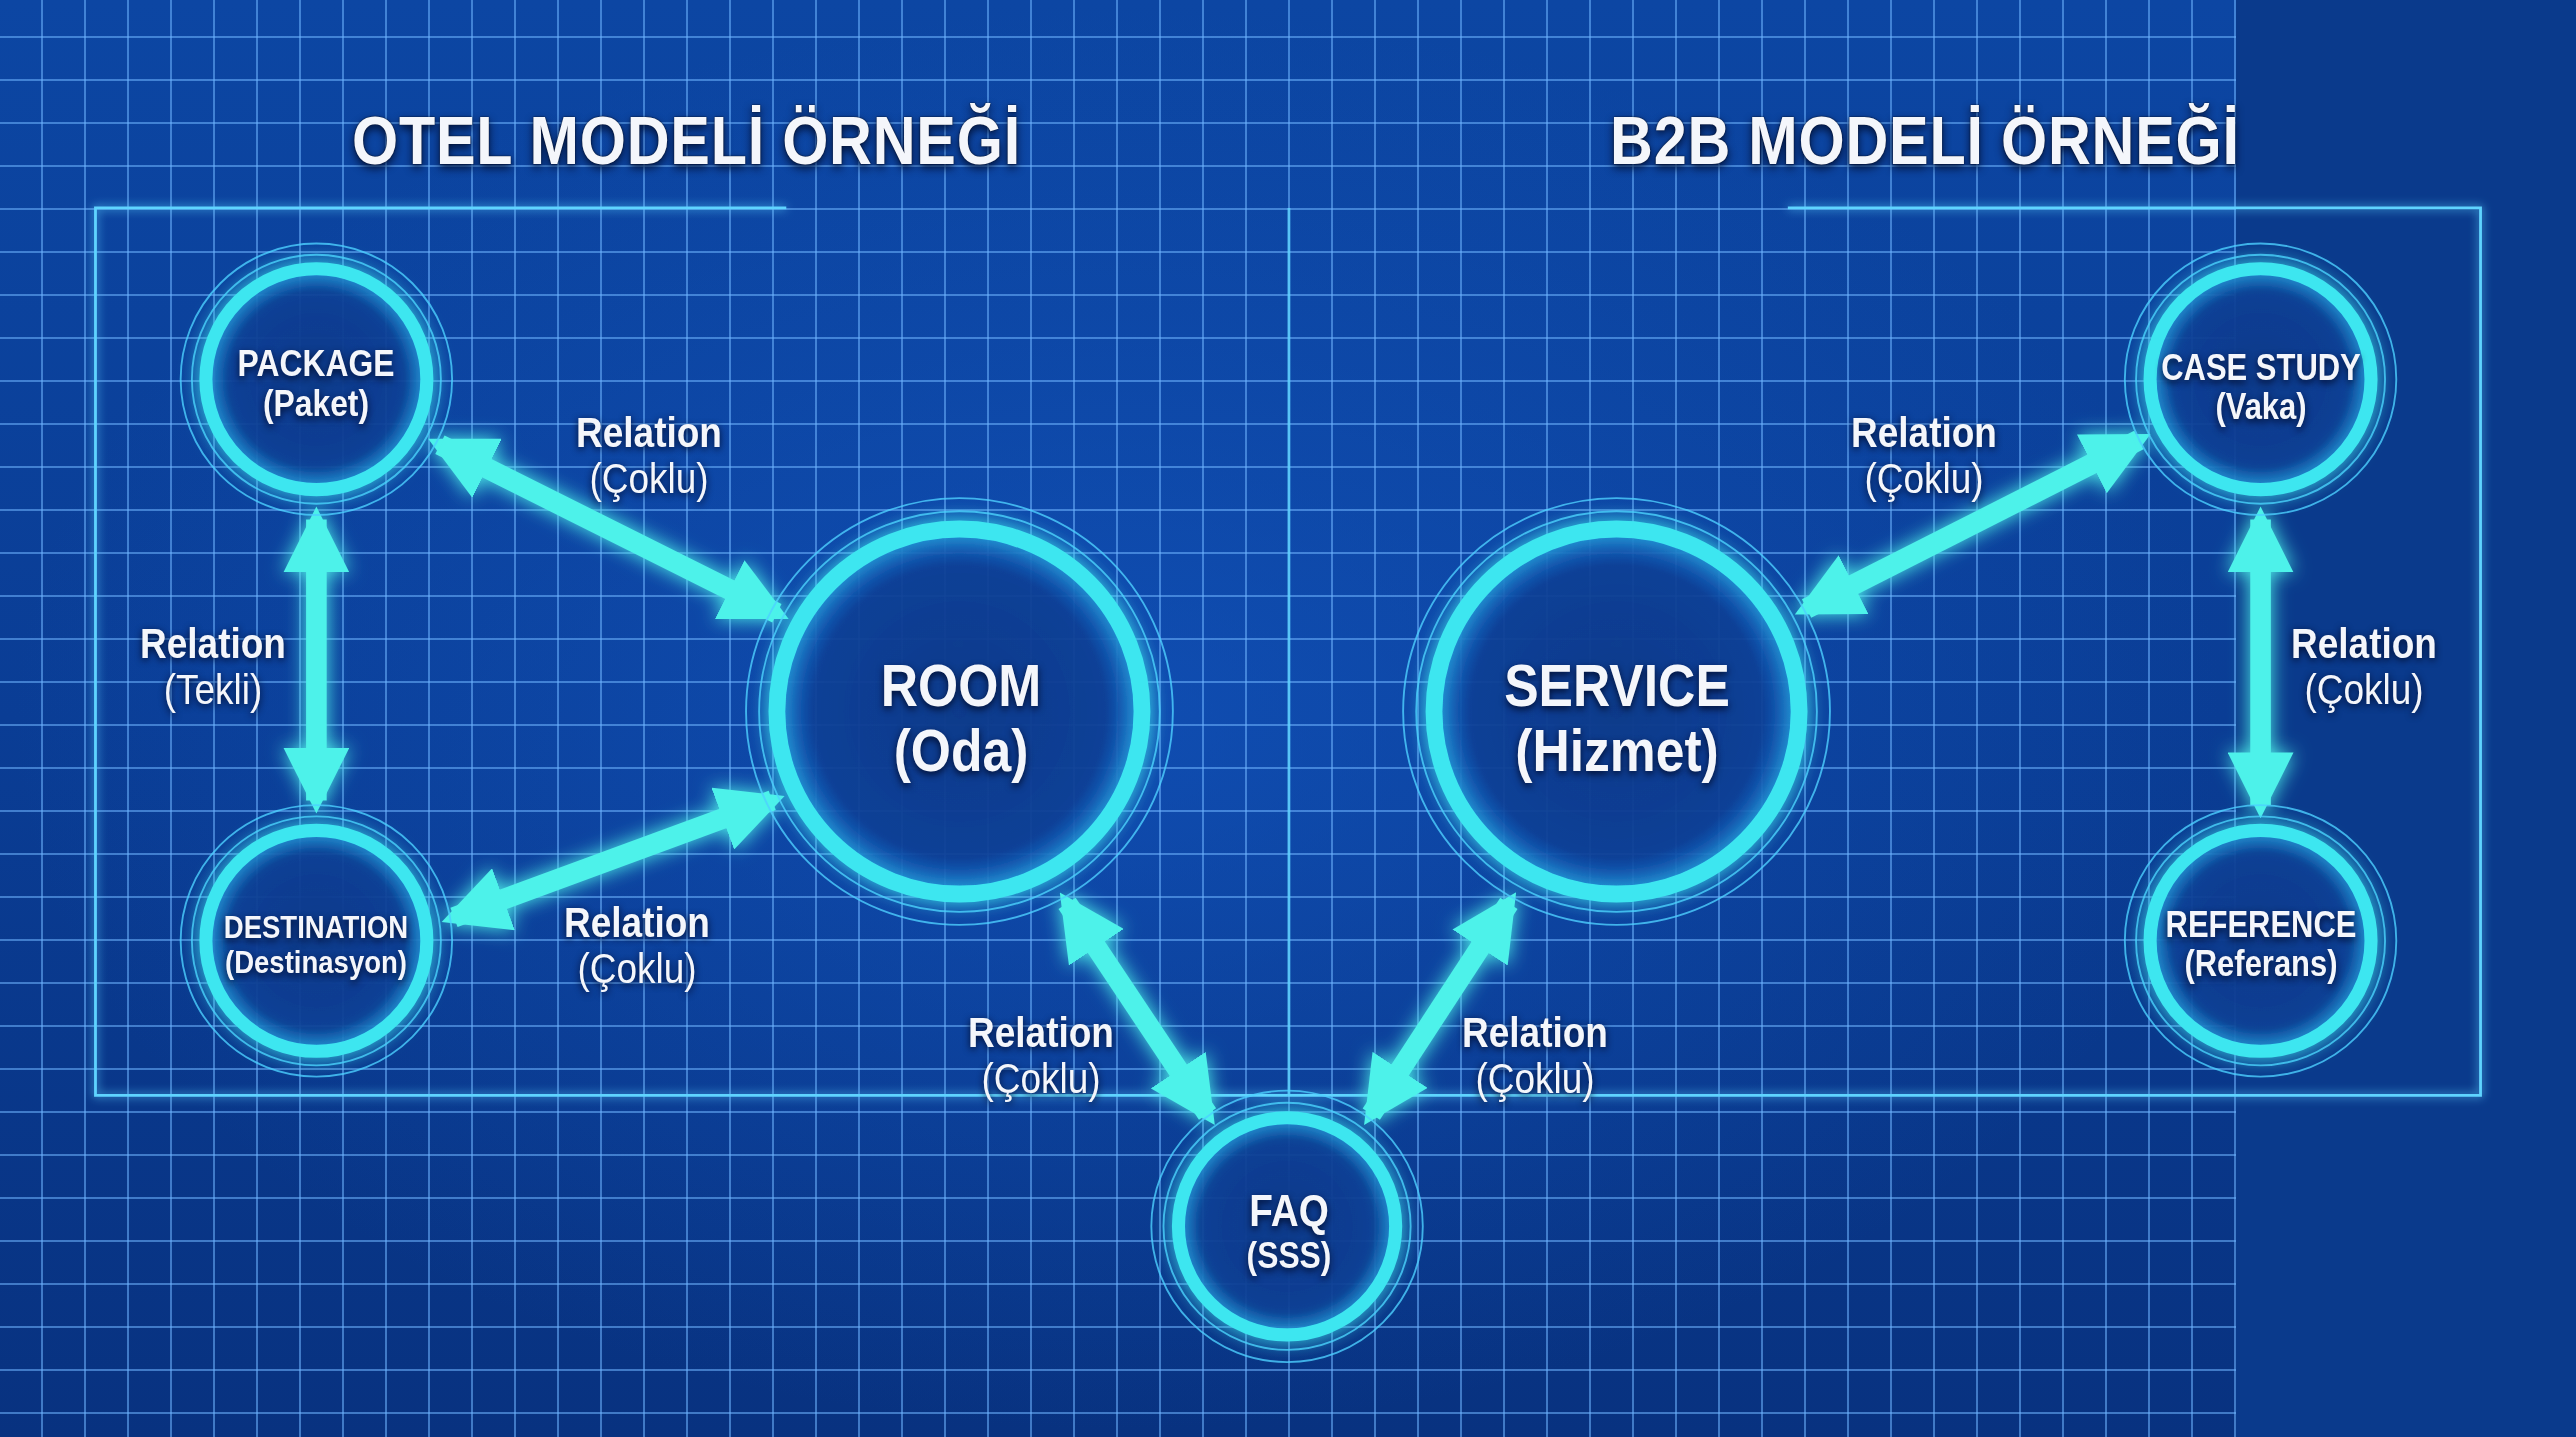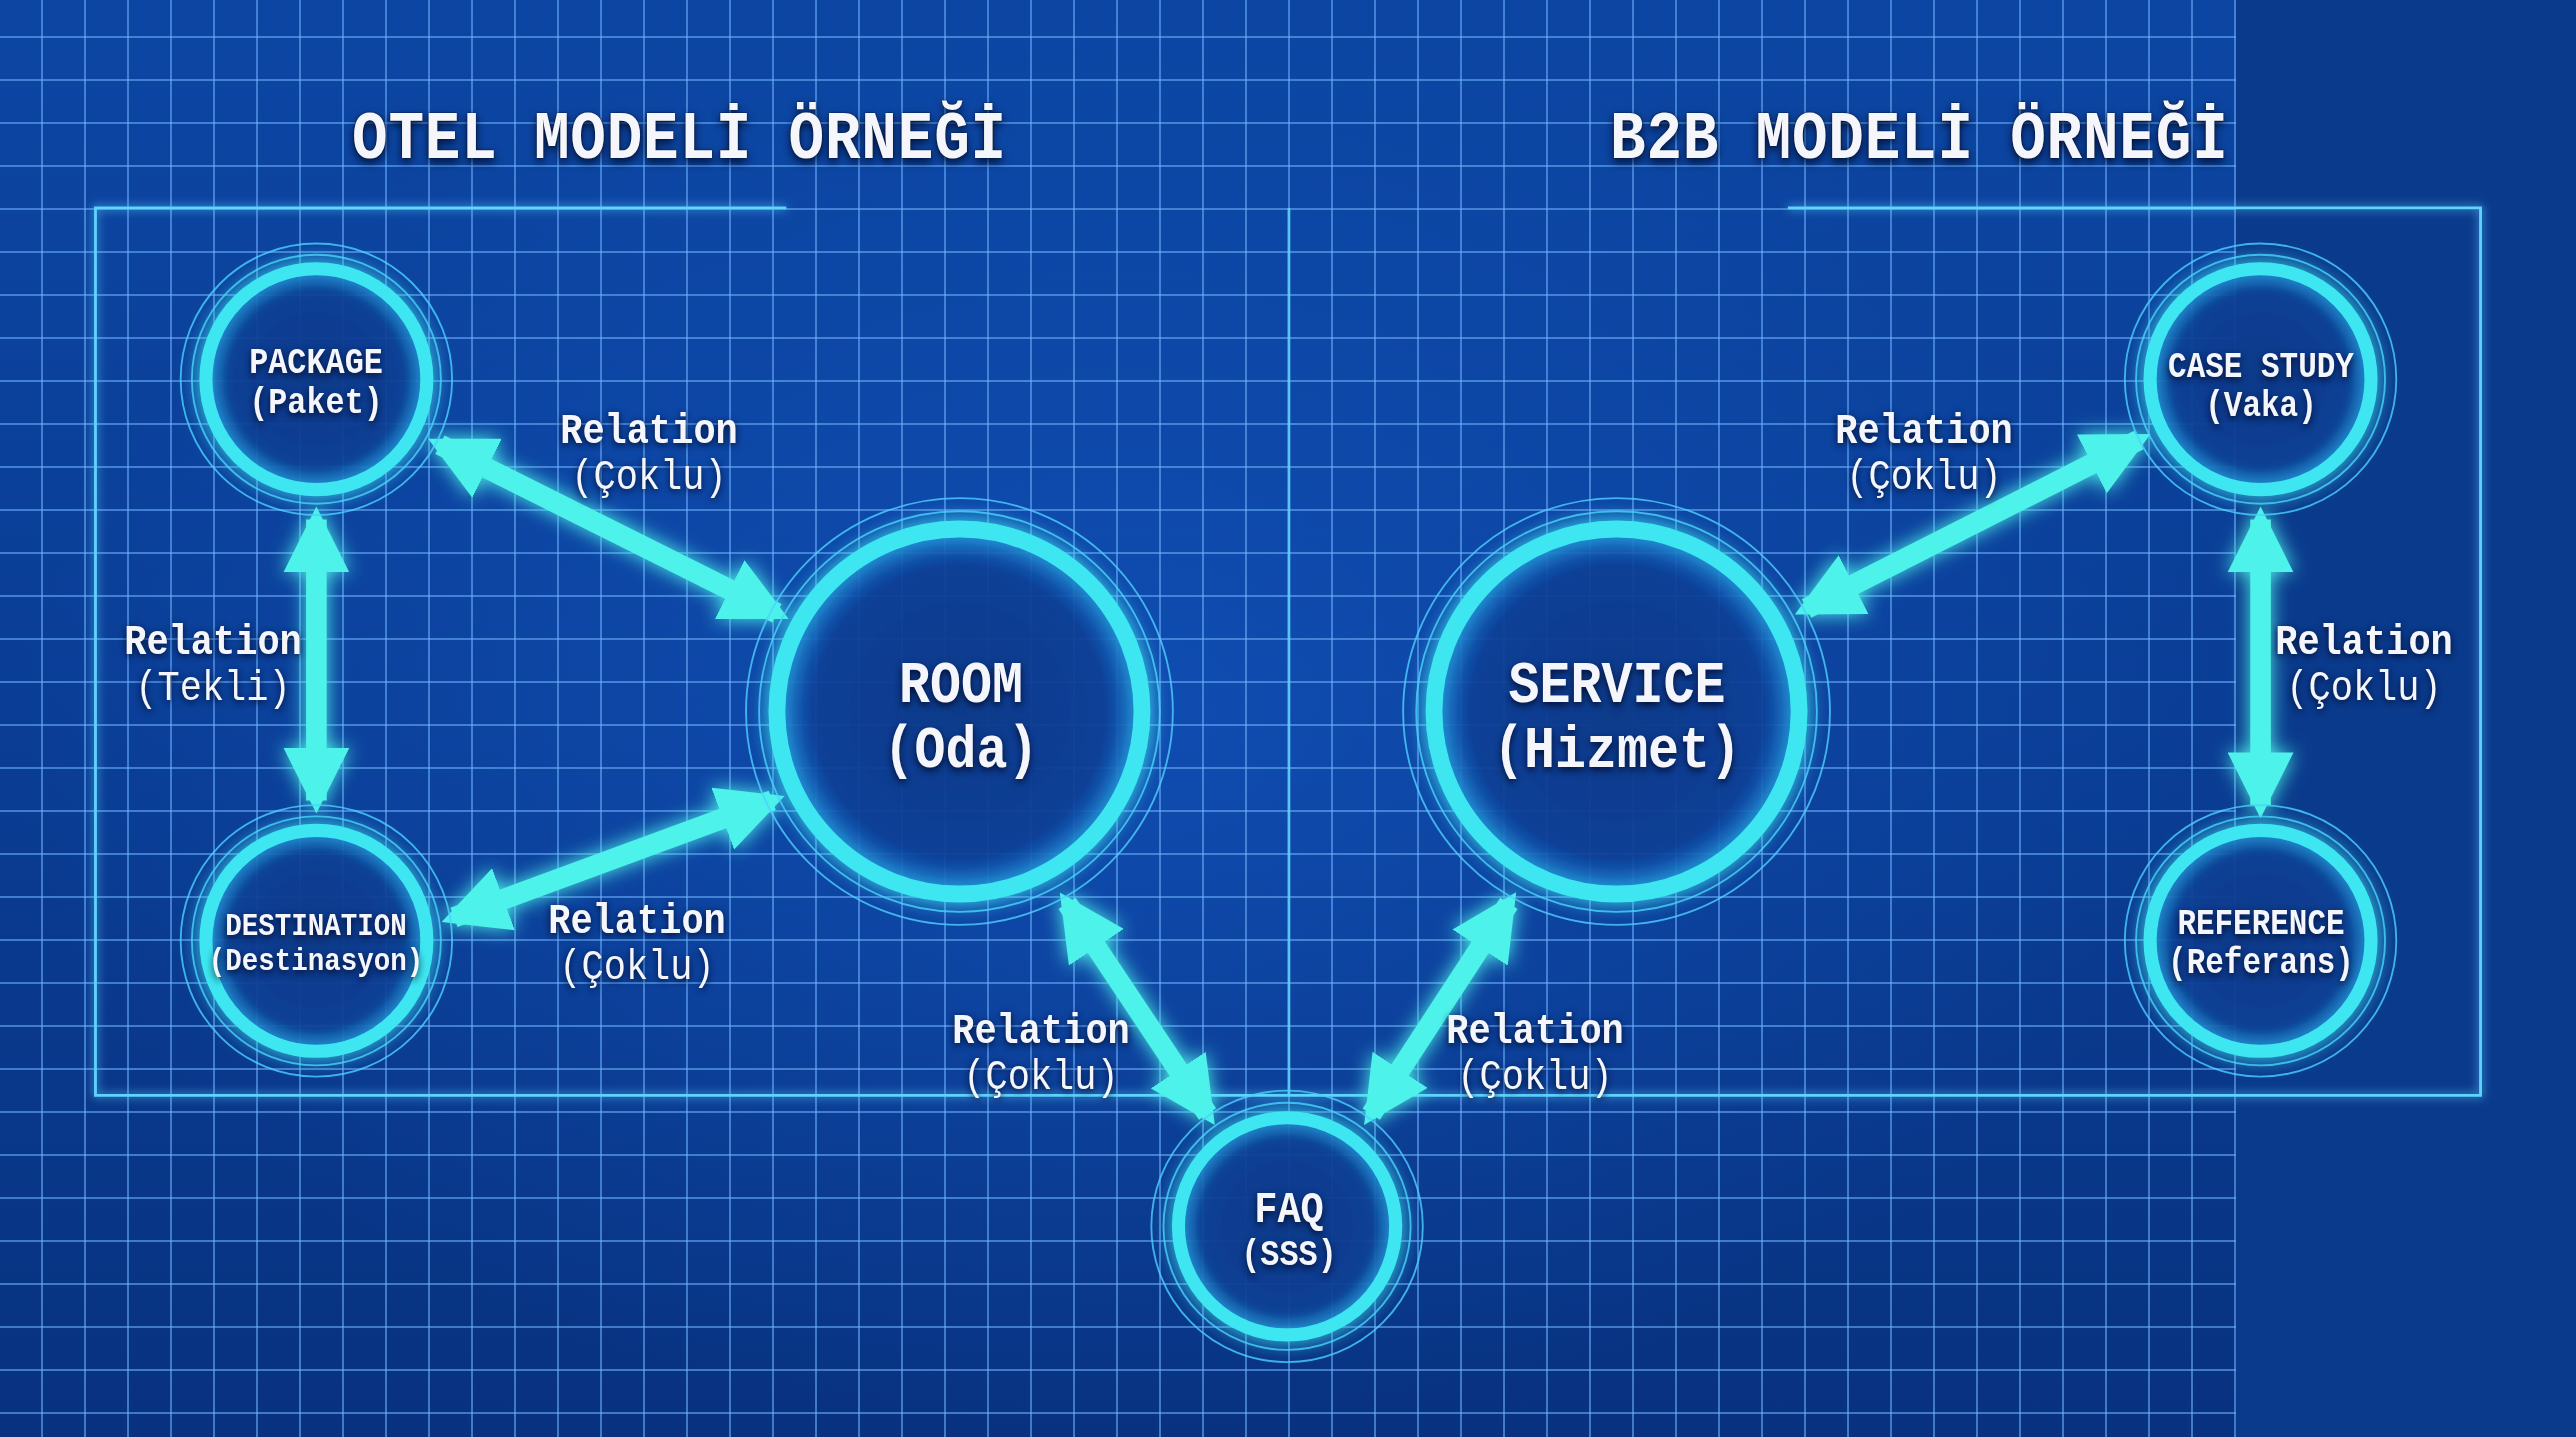--- a/index.html
+++ b/index.html
@@ -6,21 +6,20 @@
   body {
     width: 2576px; height: 1438px; overflow: hidden;
     background: #0a3a8c;
     font-family: "Liberation Sans", "DejaVu Sans", sans-serif;
   }
   .stage {
     position: relative; width: 2236px; height: 1438px;
     background:
       radial-gradient(ellipse at 50% 50%, rgba(20,90,200,0.55) 0%, rgba(10,58,140,0) 70%),
       linear-gradient(180deg, #0c46a3 0%, #0a3d95 50%, #083280 100%);
-    font-family: Liberation Mono, monospace;
   }
   .grid {
     position: absolute; inset: 0;
     background-image:
       linear-gradient(to right, rgba(110,180,255,0.55) 1.9px, transparent 1.9px),
       linear-gradient(to bottom, rgba(110,180,255,0.55) 1.9px, transparent 1.9px);
     background-size: 43px 43px;
     background-position: 41px 36px;
   }
   svg.overlay { position: absolute; left: 0; top: 0; }

